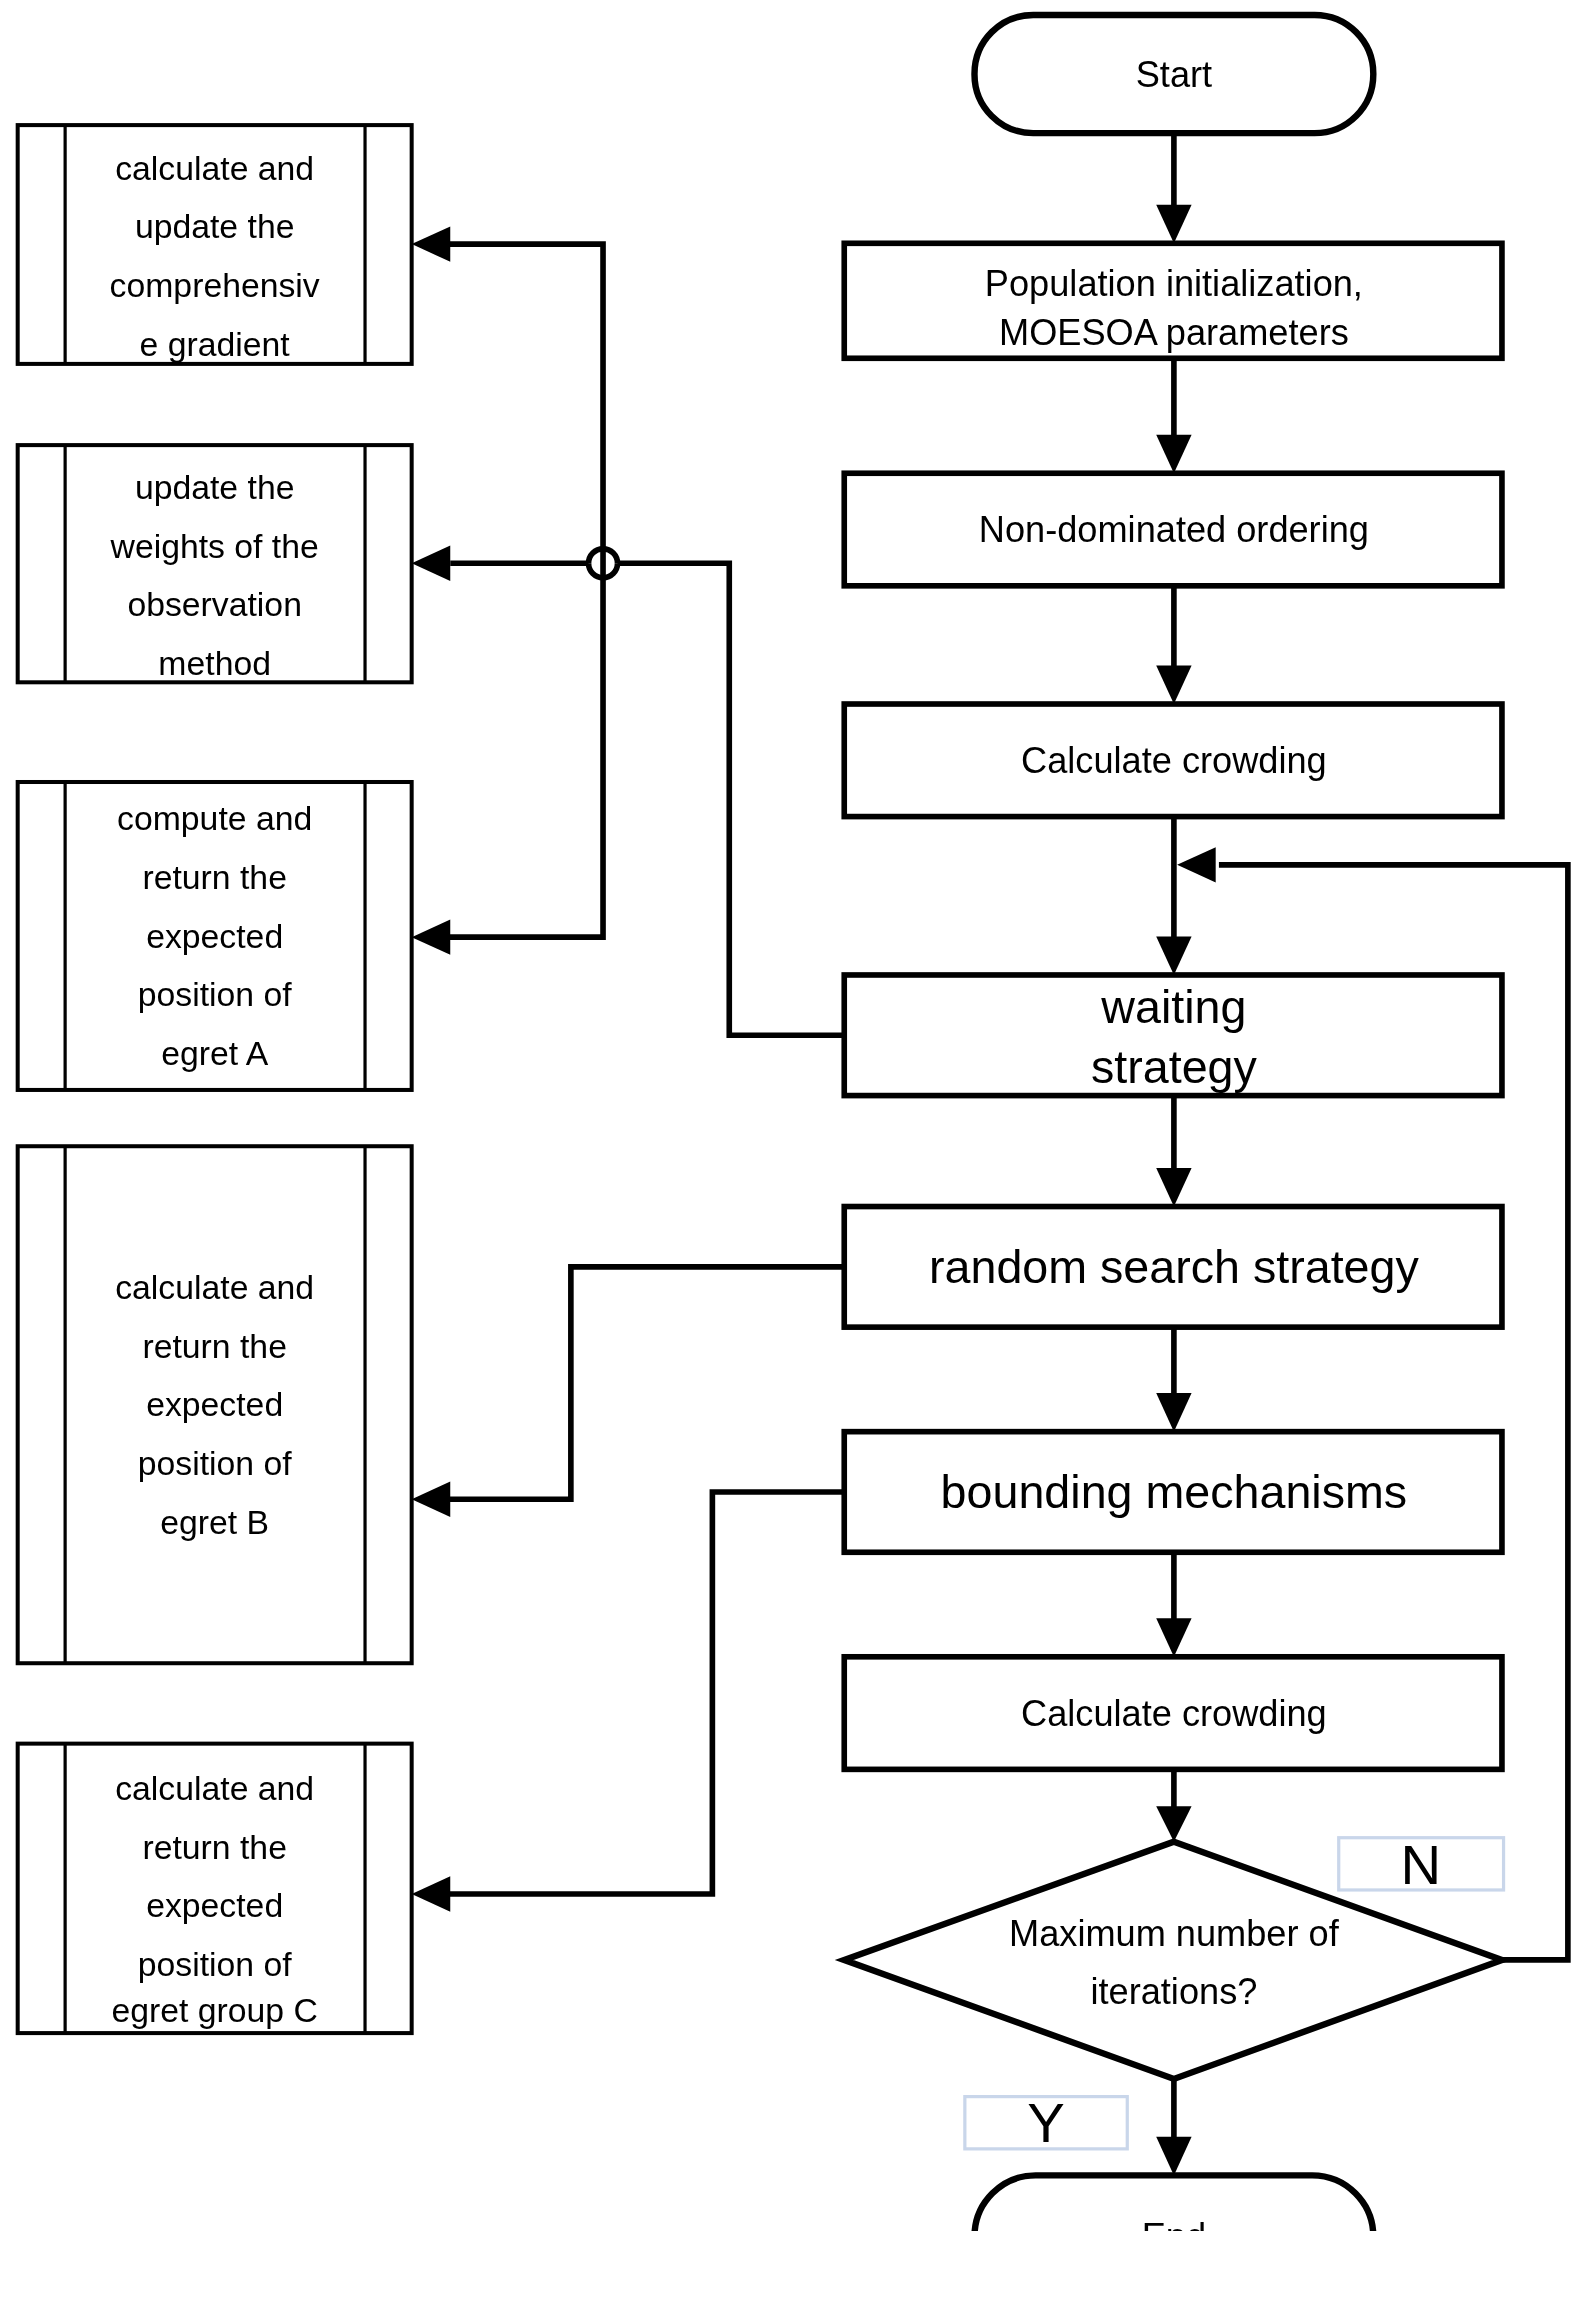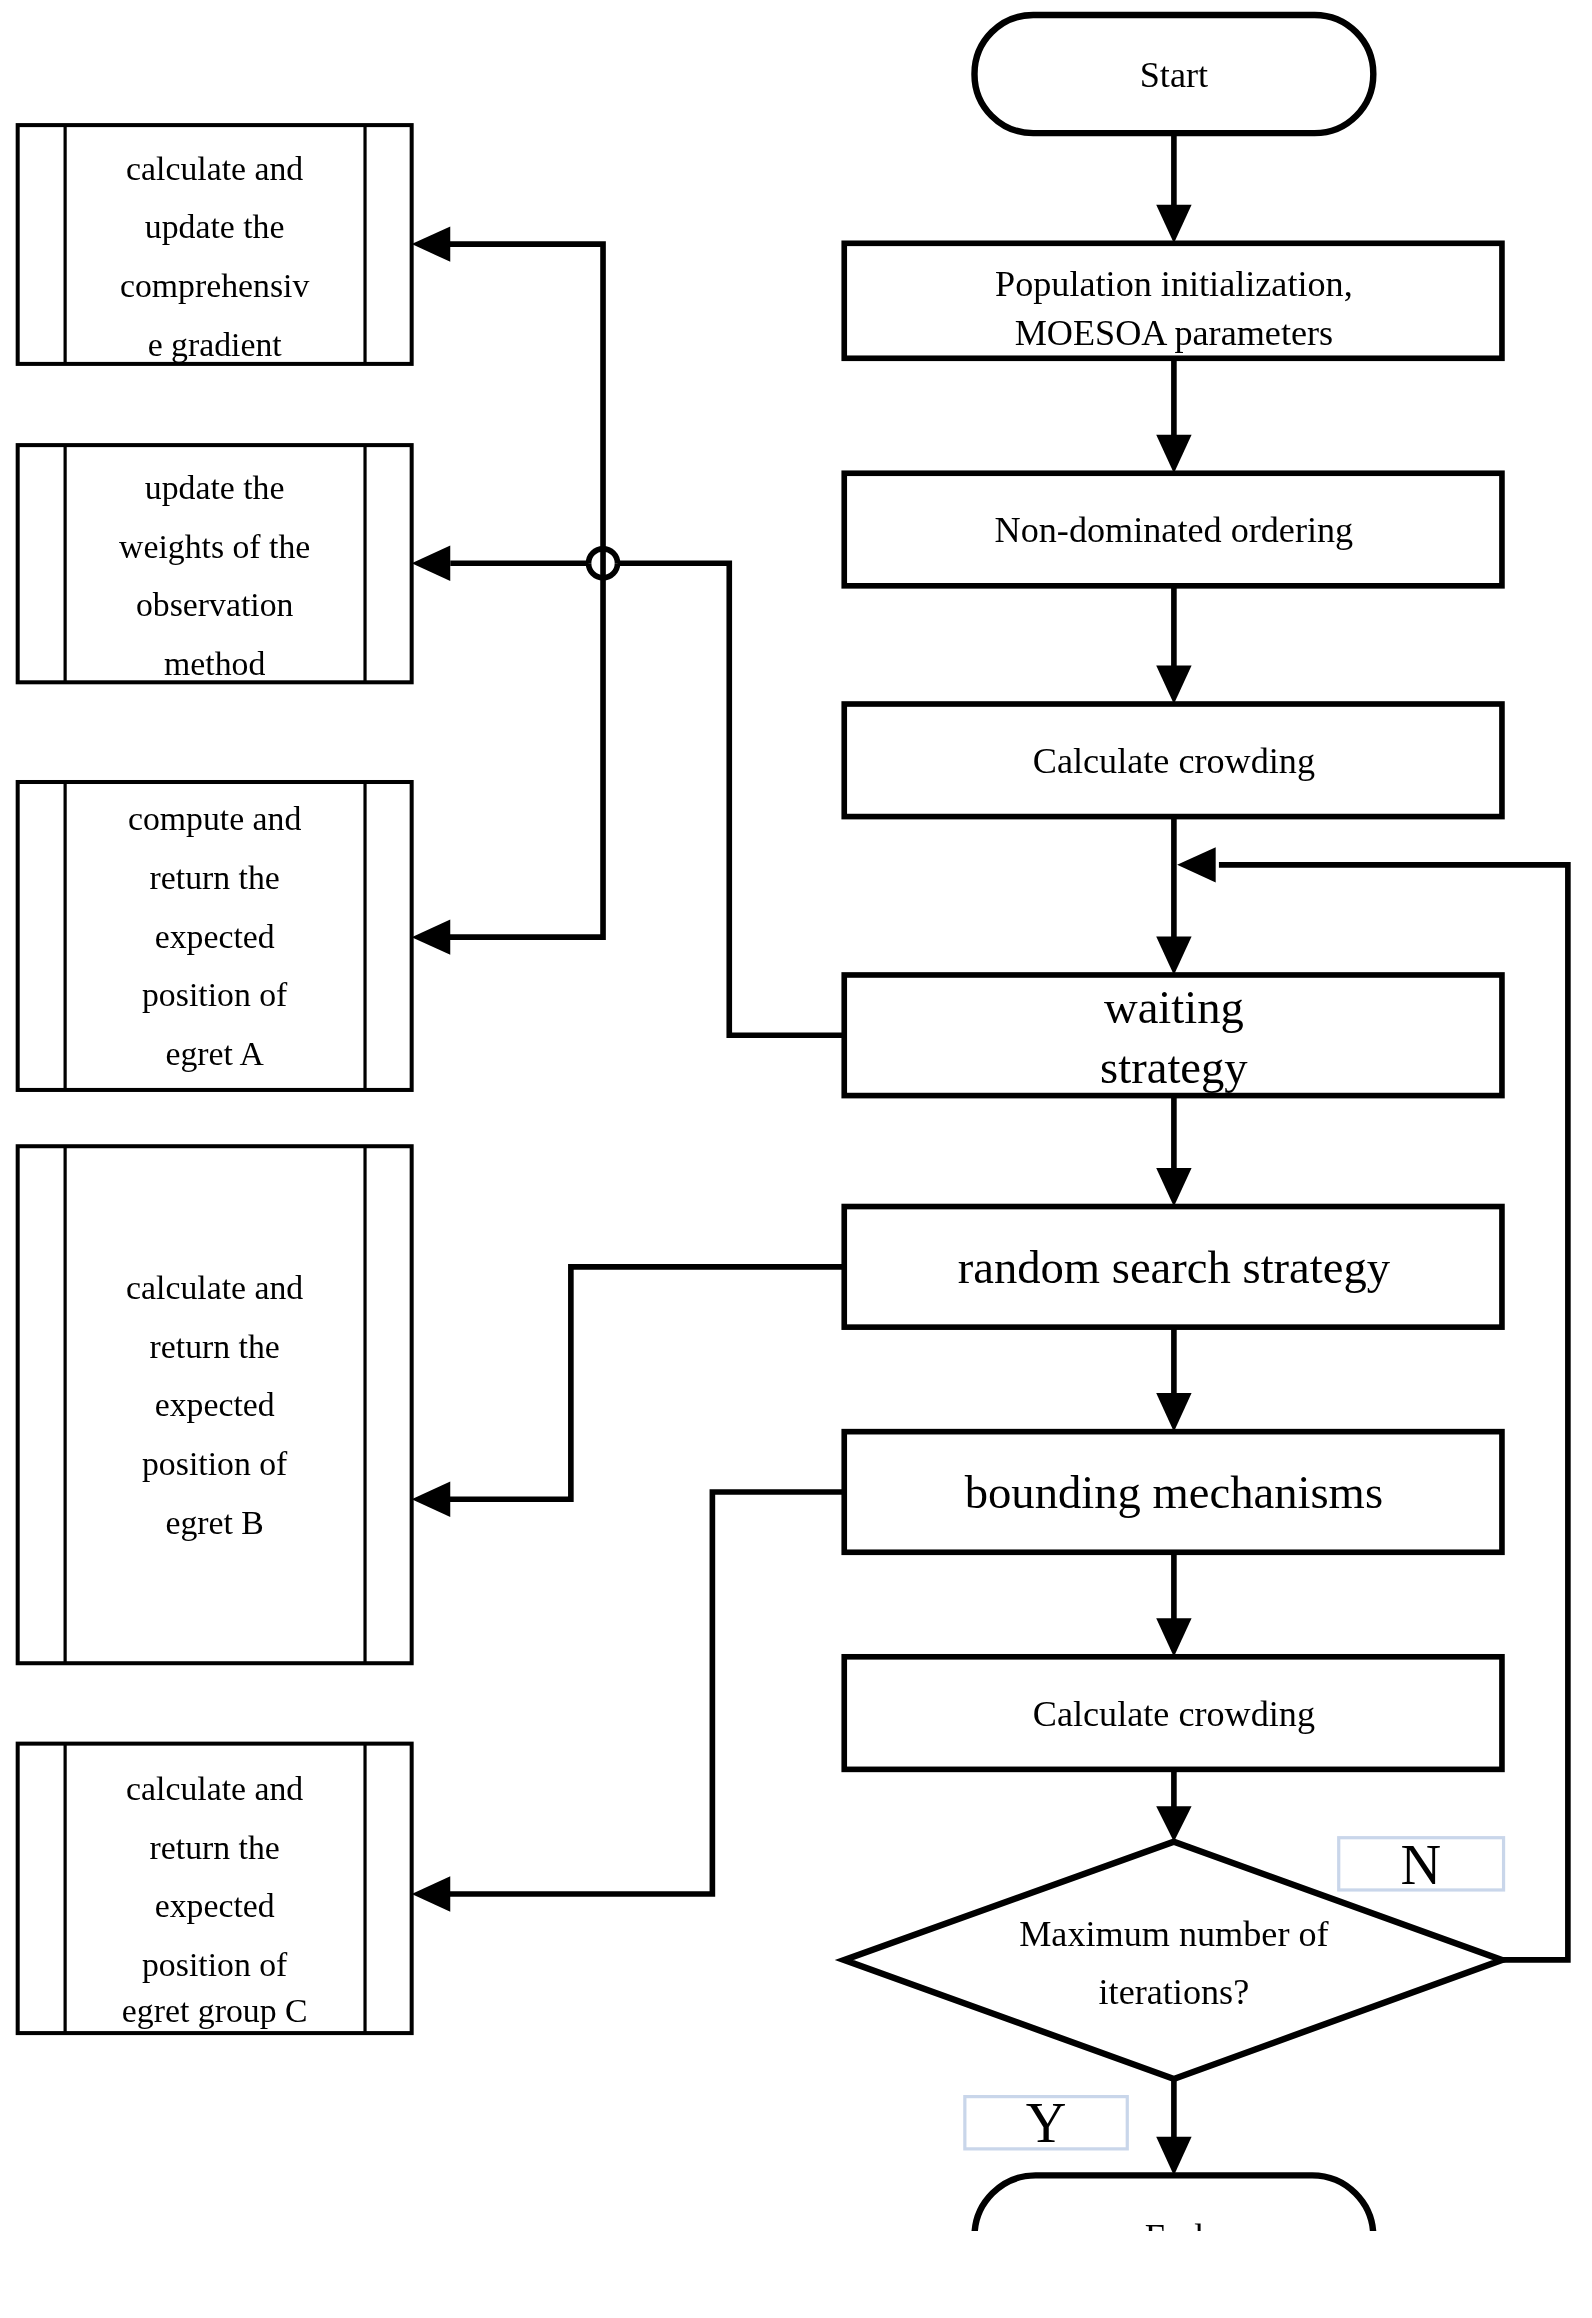--- a/index.html
+++ b/index.html
@@ -1,21 +1,21 @@
 <!DOCTYPE html>
 <html style="font-size:13px"><head>
 <meta charset="utf-8">
 <style>
   html, body { margin: 0; padding: 0; background: #ffffff; }
   .page {
     position: relative;
     width: 1592px;
     height: 2231px;
     background: #ffffff;
-    font-family: Liberation Serif, serif;
+    font-family: Liberation Sans, sans-serif;
   }
   svg { display: block; }
   .shape { fill: #ffffff; stroke: #000000; }
   .box-c { stroke-width: 7; }
   .box-l { stroke-width: 5; }
   .bar-l { stroke: #000000; stroke-width: 4; }
   .oval  { stroke-width: 8; }
   .dia   { stroke-width: 8; }
   .conn  { fill: none; stroke: #000000; stroke-width: 7; }
   .ah    { fill: #000000; stroke: none; }

